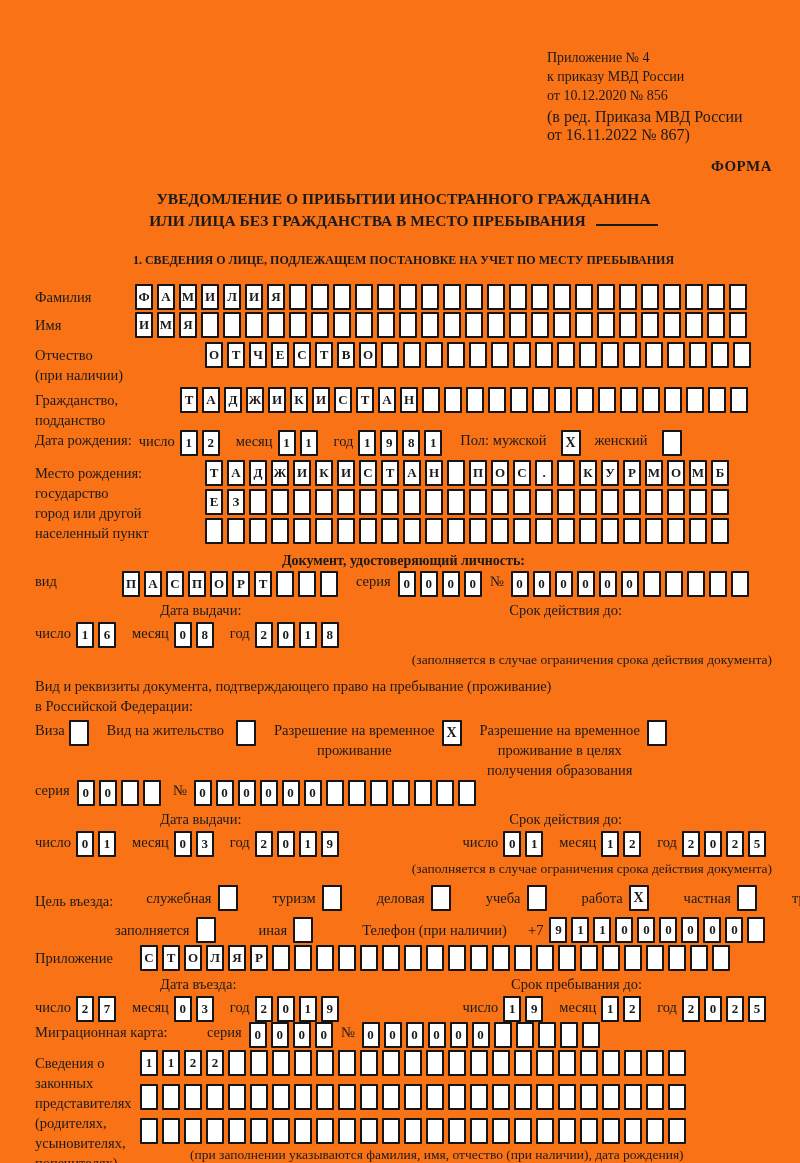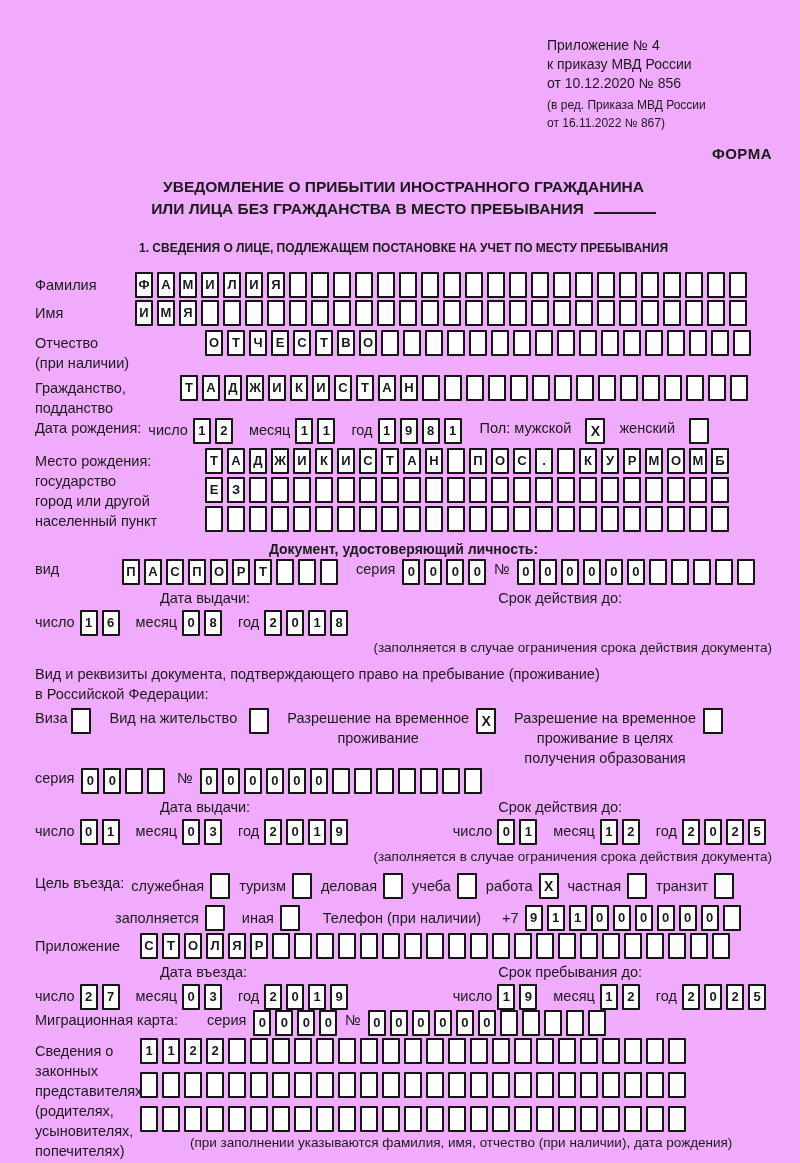--- a/index.html
+++ b/index.html
@@ -1,25 +1,25 @@
 <!DOCTYPE html>
 <html><head>
 <meta charset="utf-8">
 <style>
   html,body{margin:0;padding:0;background:#e9e9e9;}
   .page{
-    width:800px;height:1163px;background:#f0abfc;color:#1a1a1a;
-    box-sizing:border-box;padding:36px 28px 0 35px;
-    font-family:Liberation Sans, sans-serif;
+    width:800px;height:1163px;background:#f97316;color:#1a1a1a;
+    box-sizing:border-box;padding:48px 28px 0 35px;
+    font-family:Liberation Serif, serif;
     font-size:14.5px;line-height:20px;overflow:hidden;position:relative;
   }
   .hdr-wrap{display:flex;justify-content:flex-end;}
   .hdr{width:225px;text-align:left;}
   .hdr .hl{font-size:14px;line-height:19px;}
-  .hdr .hs{font-size:12px;line-height:18px;}
+  .hdr .hs{font-size:16px;line-height:18px;}
   .hdr .hs.first{margin-top:3px;}
   .forma{text-align:right;font-weight:bold;font-size:15px;margin-top:12px;letter-spacing:.5px;}
   .title{text-align:center;font-weight:bold;font-size:15.5px;line-height:22px;margin-top:12px;}
   .blank-line{display:inline-block;width:62px;border-bottom:2px solid #1a1a1a;margin-left:10px;}
   .section-heading{text-align:center;font-weight:bold;font-size:12px;margin-top:18px;}
   
   .char-box{
     display:inline-block;width:14px;height:22px;border:2px solid #151515;border-radius:1px;
     margin-right:4px;text-align:center;font-weight:bold;font-size:13px;line-height:22px;
     vertical-align:middle;background:#fff;
@@ -50,21 +50,21 @@
   .date-label{margin:0 5px 0 12px;}
   .date-label:first-child{margin-left:0;}
   .note{text-align:right;font-size:13.5px;margin-top:2px;}
   .intro{margin-top:6px;}
   
   .res-options{display:flex;align-items:flex-start;margin-top:4px;}
   .ropt{white-space:nowrap;margin-right:18px;display:flex;align-items:flex-start;}
   .ropt .cbox{flex:none;}
   .opt-lines{display:inline-block;text-align:center;}
   
-  .purpose-row{display:flex;align-items:flex-start;margin-top:6px;white-space:nowrap;}
+  .purpose-row{display:flex;align-items:flex-end;margin-top:6px;white-space:nowrap;gap:26px;}
   .purpose-row .opt{margin-right:9px;display:inline-flex;align-items:center;}
   .purpose-row .opt .cbox{margin-left:6px;}
   .indent115{margin-left:80px;}
   .phone{margin-left:14px;display:inline-flex;align-items:center;}
   .phone .prefix{margin-right:6px;}
   
   .rep-note{font-size:13.5px;margin-top:1px;margin-left:50px;}
 </style>
 </head>
 <body>

